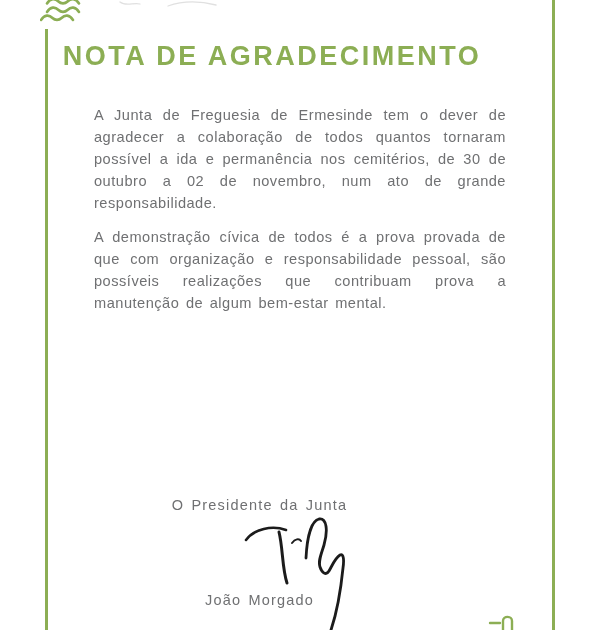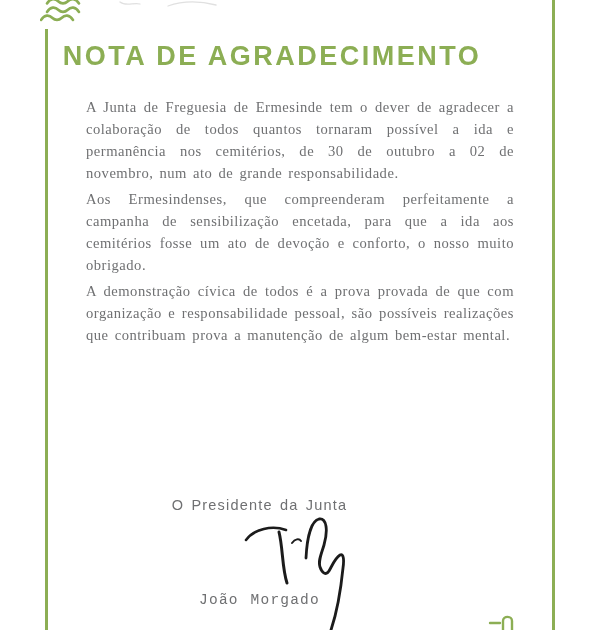--- a/index.html
+++ b/index.html
@@ -35,33 +35,33 @@
 
   .body-text {
     position:absolute;
     left:82px; top:92px; width:436px;
     color:#6f7072;
     font-size:14.6px;
     line-height:22px;
     letter-spacing:0.5px;
     word-spacing:2px;
   }
-  .body-text p { text-align:justify; margin:4px;font-family:Liberation Serif, serif; }
+  .body-text p { text-align:justify; margin:12px; }
 
   .role-line, .signer-name {
     position:absolute;
     left:0; width:519px;
     text-align:center;
     color:#6f7072;
     font-size:14.5px;
     letter-spacing:1.2px;
     word-spacing:2px;
   }
   .role-line   { top:497px; }
-  .signer-name { top:592px;font-family:Liberation Mono, monospace; }
+  .signer-name { top:592px; }
 
   .signature-svg {
     position:absolute;
     left:230px; top:512px;
     z-index:2;
   }
 
   .corner-glyph { position:absolute; left:488px; top:613px; }
 </style>
 </head>
@@ -84,21 +84,20 @@
     <g fill="none" stroke="#c7c7c7" stroke-width="1.3" stroke-linecap="round">
       <path d="M12 2 C 18 7, 26 2, 32 4"></path>
       <path d="M60 6 C 74 1, 92 1, 108 5"></path>
     </g>
   </svg>
 
   <div class="page-title">NOTA DE AGRADECIMENTO</div>
 
   <div class="body-text">
     <p>A Junta de Freguesia de Ermesinde tem o dever de agradecer a colaboração de todos quantos tornaram possível a ida e permanência nos cemitérios, de 30 de outubro a 02 de novembro, num ato de grande responsabilidade.</p>
-    <p>Aos Ermesindenses, que compreenderam perfeitamente a campanha de sensibilização encetada, para que a ida aos cemitérios fosse um ato de devoção e conforto, o nosso muito obrigado.</p>
     <p>A demonstração cívica de todos é a prova provada de que com organização e responsabilidade pessoal, são possíveis realizações que contribuam prova a manutenção de algum bem-estar mental.</p>
   </div>
 
   <div class="role-line">O Presidente da Junta</div>
 
   <svg class="signature-svg" width="140" height="118" viewBox="0 0 140 118" aria-hidden="true">
     <g fill="none" stroke="#1b1b1b" stroke-linecap="round" stroke-linejoin="round">
       <path stroke-width="2.6" d="M16 28 C 24 17, 42 13, 56 18"></path>
       <path stroke-width="3" d="M49 20 C 53 36, 52 56, 57 71"></path>
       <path stroke-width="2" d="M62 31 C 65 27, 69 26, 71 29"></path>

